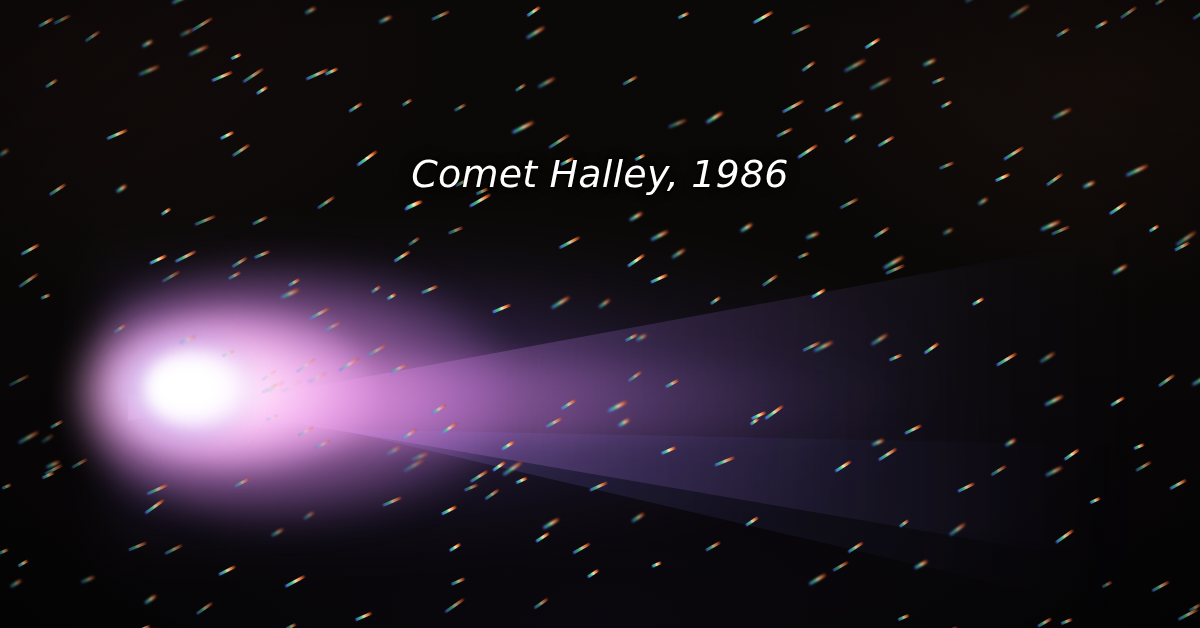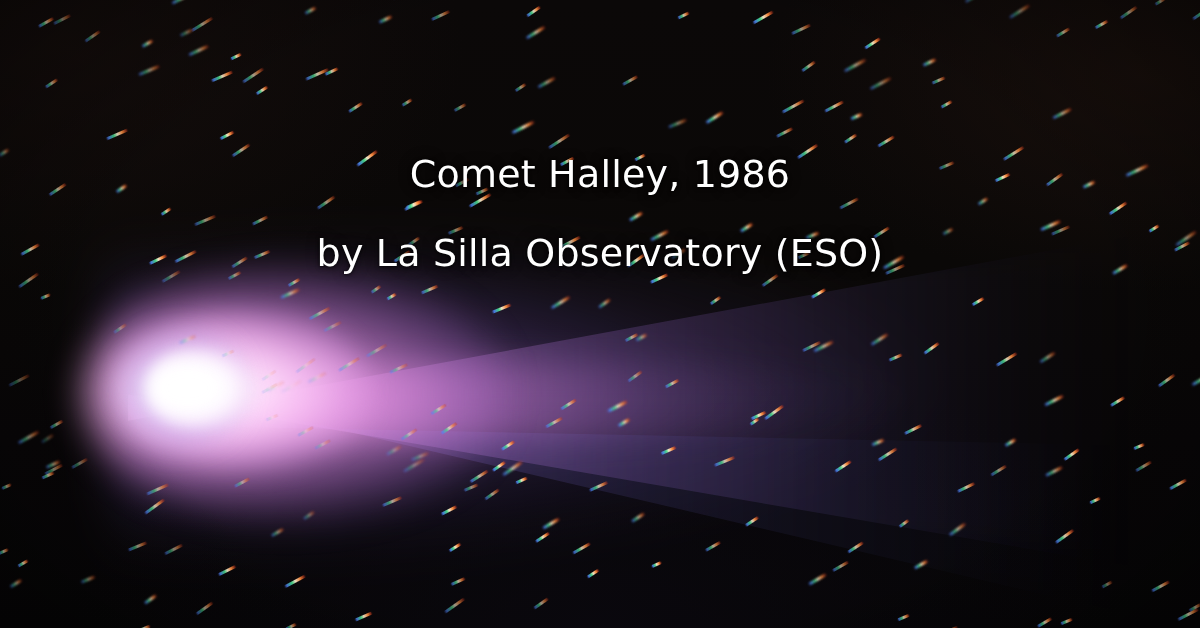--- a/index.html
+++ b/index.html
@@ -189,20 +189,21 @@
   }
   .cap-line{
     color:#ffffff;
     font-weight:400;
     letter-spacing:.2px;
     text-shadow:
       0 0 2px rgba(0,0,0,.75),
       0 1px 4px rgba(0,0,0,.60),
       0 0 14px rgba(0,0,0,.40);
     white-space:nowrap;
+    font-style:italic;
   }
   .cap-line.l1{font-size:38px; line-height:48px;}
   .cap-line.l2{font-size:38px; line-height:48px; margin-top:31px;}
 </style>
 </head>
 <body>
 
 <div id="stage">
 
   <div class="sky"></div>
@@ -469,16 +470,15 @@
       <div class="trail" style="left: 221.012px; top: 351.773px; width: 13.9px; transform: rotate(-24.1deg); opacity: 0.21;"></div>
       <div class="trail dim" style="left: 1044.13px; top: 177.646px; width: 21.4px; transform: rotate(-35.8deg); opacity: 0.74;"></div>
       <div class="trail faint" style="left: 946.585px; top: 527.769px; width: 20.6px; transform: rotate(-36deg); opacity: 0.75;"></div>
       <div class="trail faint" style="left: 279.29px; top: 291.519px; width: 22.4px; transform: rotate(-24.1deg); opacity: 0.76;"></div>
     </div>
 
   <div class="vignette"></div>
 
   <div class="caption">
     <div class="cap-line l1">Comet Halley, 1986</div>
-    <div class="cap-line l2">by La Silla Observatory (ESO)</div>
   </div>
 
 </div>
 
 </body></html>

